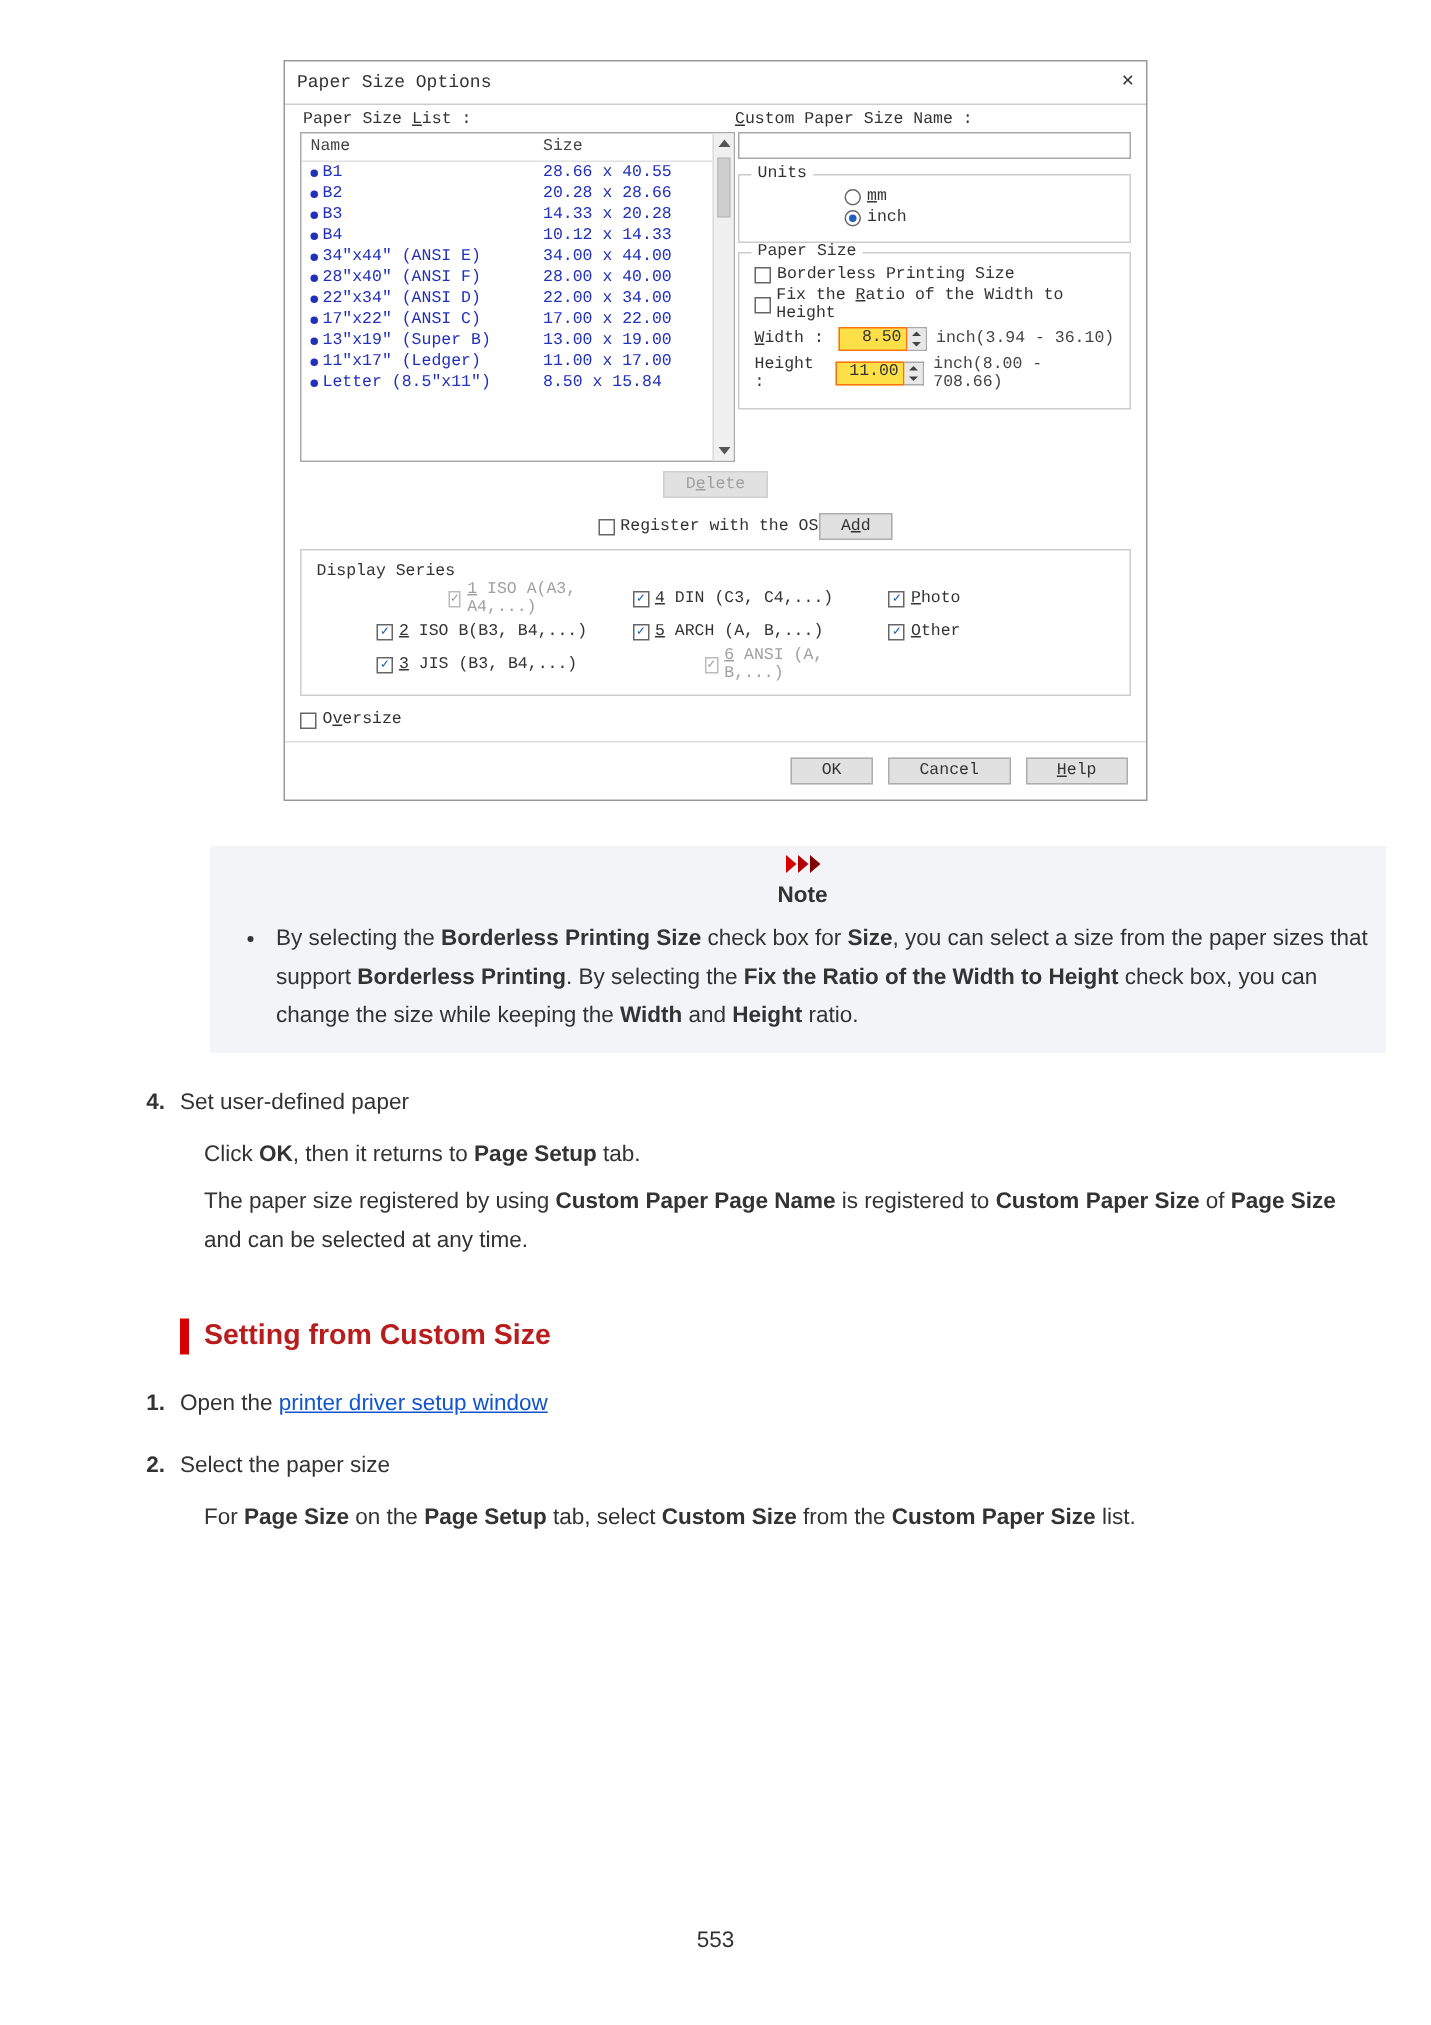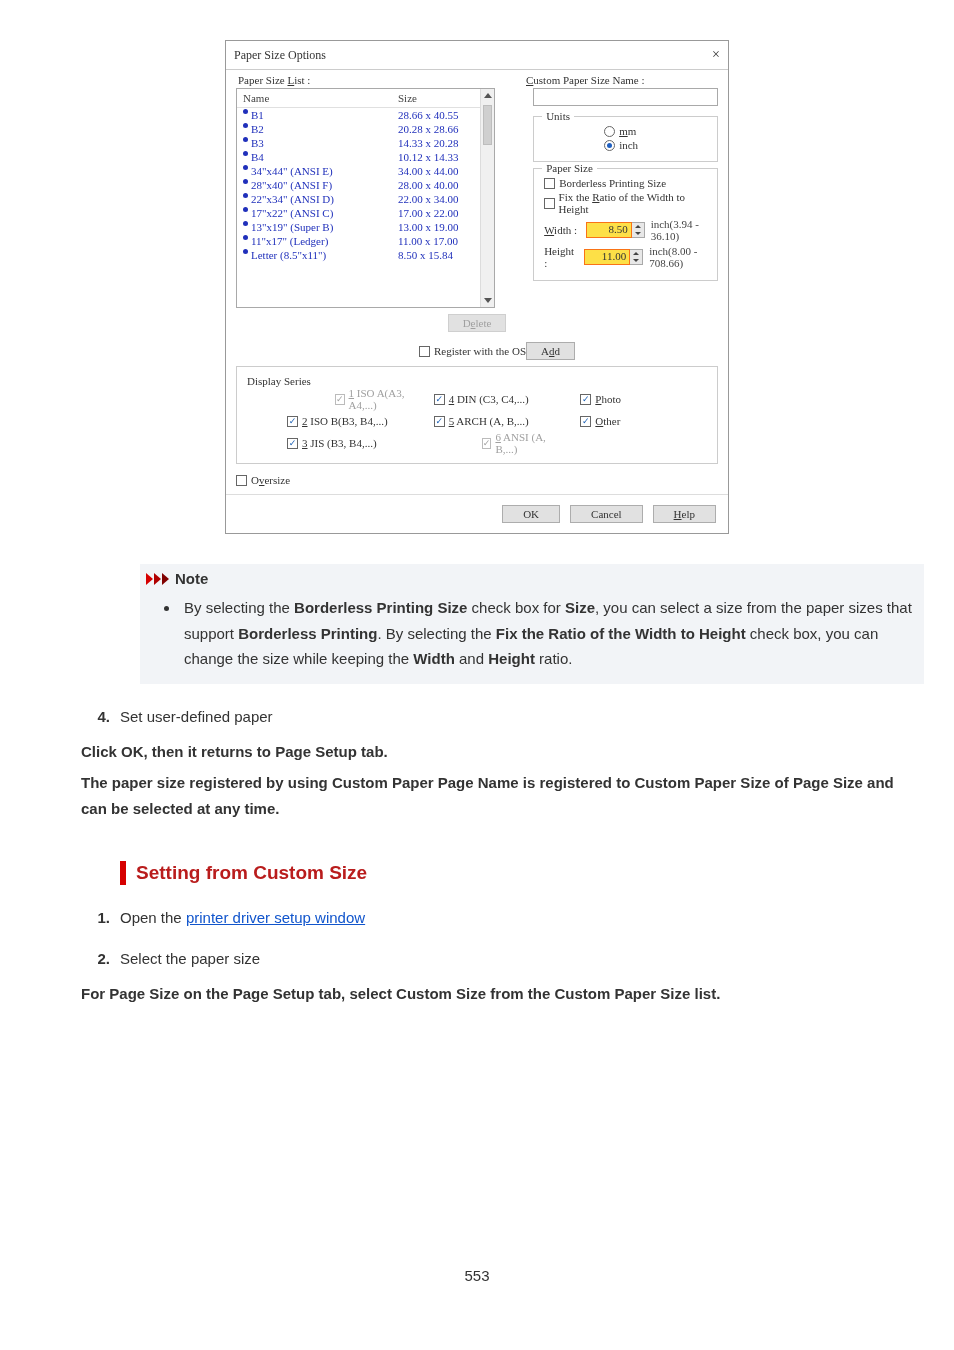--- a/index.html
+++ b/index.html
@@ -13,24 +13,24 @@
   }
   .page {
     padding: 40px 20px 100px 20px;
   }
   .dialog-wrap {
     display: flex;
     justify-content: center;
     margin-bottom: 30px;
   }
   .dialog {
-    width: 504px;
+    width: 576px;
     border: 1px solid #999;
     background: #fff;
-    font-family: Liberation Serif, serif;
+    font-family: Liberation Mono, monospace;
     font-size: 11px;
     color: #333;
   }
   .dialog-title {
     display: flex;
     align-items: center;
     justify-content: space-between;
     padding: 6px 8px;
     border-bottom: 1px solid #ccc;
     font-size: 12px;
@@ -38,21 +38,21 @@
   .dialog-body {
     padding: 0 10px 8px 10px;
   }
   .top-labels {
     display: flex;
     padding: 4px 0 2px 0;
   }
   .top-left-lbl { width: 290px; padding-left:2px;}
   .top-right-lbl { flex: 1; }
   .u { text-decoration: underline; }
-  .cols { display: flex; gap: 36px; }
+  .cols { display: flex; }
   .left-col {
     width: 290px;
     border: 1px solid #a9a9a9;
     background: #fff;
     height: 220px;
     position: relative;
   }
   .list-header {
     display: flex;
     padding: 3px 6px;
@@ -63,21 +63,21 @@
   .list-body {
     height: 190px;
     overflow: hidden;
     position: relative;
   }
   .list-row {
     display: flex;
     padding: 1px 6px;
     color: #2030bb;
   }
-  .lr-name { width: 155px; display:flex; gap:3px;}
+  .lr-name { width: 155px; display:flex; align-items:center; gap:3px;}
   .lock { width:5px; height:5px; border-radius:50%; background:#2030bb; display:inline-block;}
   .lr-size { }
   .v-scroll {
     position: absolute;
     right: 0; top: 0; bottom: 0;
     width: 14px;
     background: #f0f0f0;
     border-left: 1px solid #dcdcdc;
   }
   .v-scroll .arr {
@@ -162,41 +162,42 @@
     margin-left: 120px;
     margin-right: 10px;
   }
   .note-head {
     display: flex;
     align-items: center;
     gap: 6px;
     padding: 6px 0 8px 6px;
     font-weight: bold;
     color: #333;
+    flex-direction: column;
   }
   .note-icon {
     display: inline-flex;
     gap: 1px;
   }
   .note-icon span {
     width: 0; height: 0;
     border-top: 6px solid transparent;
     border-bottom: 6px solid transparent;
     border-left: 7px solid #d60000;
   }
   .note-icon span:nth-child(2){ border-left-color:#b00000;}
   .note-icon span:nth-child(3){ border-left-color:#800000;}
   .note-ul { margin:0; padding-left: 40px;}
   .note-ul li { padding-left:4px; line-height:1.7;}
   .step { display:flex; margin: 0 10px; }
   .step-num { width:100px; text-align:right; padding-right:10px; font-weight:bold;}
   .step-body { flex:1; }
   .step-title { margin:24px 0 14px 0;}
   .step-desc { margin-left:0px; line-height:1.7; margin-bottom:6px;}
-  .indent { margin-left:61px; margin-right:20px;font-weight:bold;}
+  .indent { margin-left:116px; margin-right:20px;}
   .section-head {
     display:flex;
     align-items:center;
     gap:10px;
     margin:40px 0 20px 100px;
   }
   .red-bar { width:6px; height:24px; background:#d60000;}
   .section-title { font-size:19px; font-weight:bold; color:#b91c1c;}
   .link { color:#1155cc; text-decoration:underline;}
   .page-num { text-align:center; margin-top:260px; font-size:15px; color:#333;}

